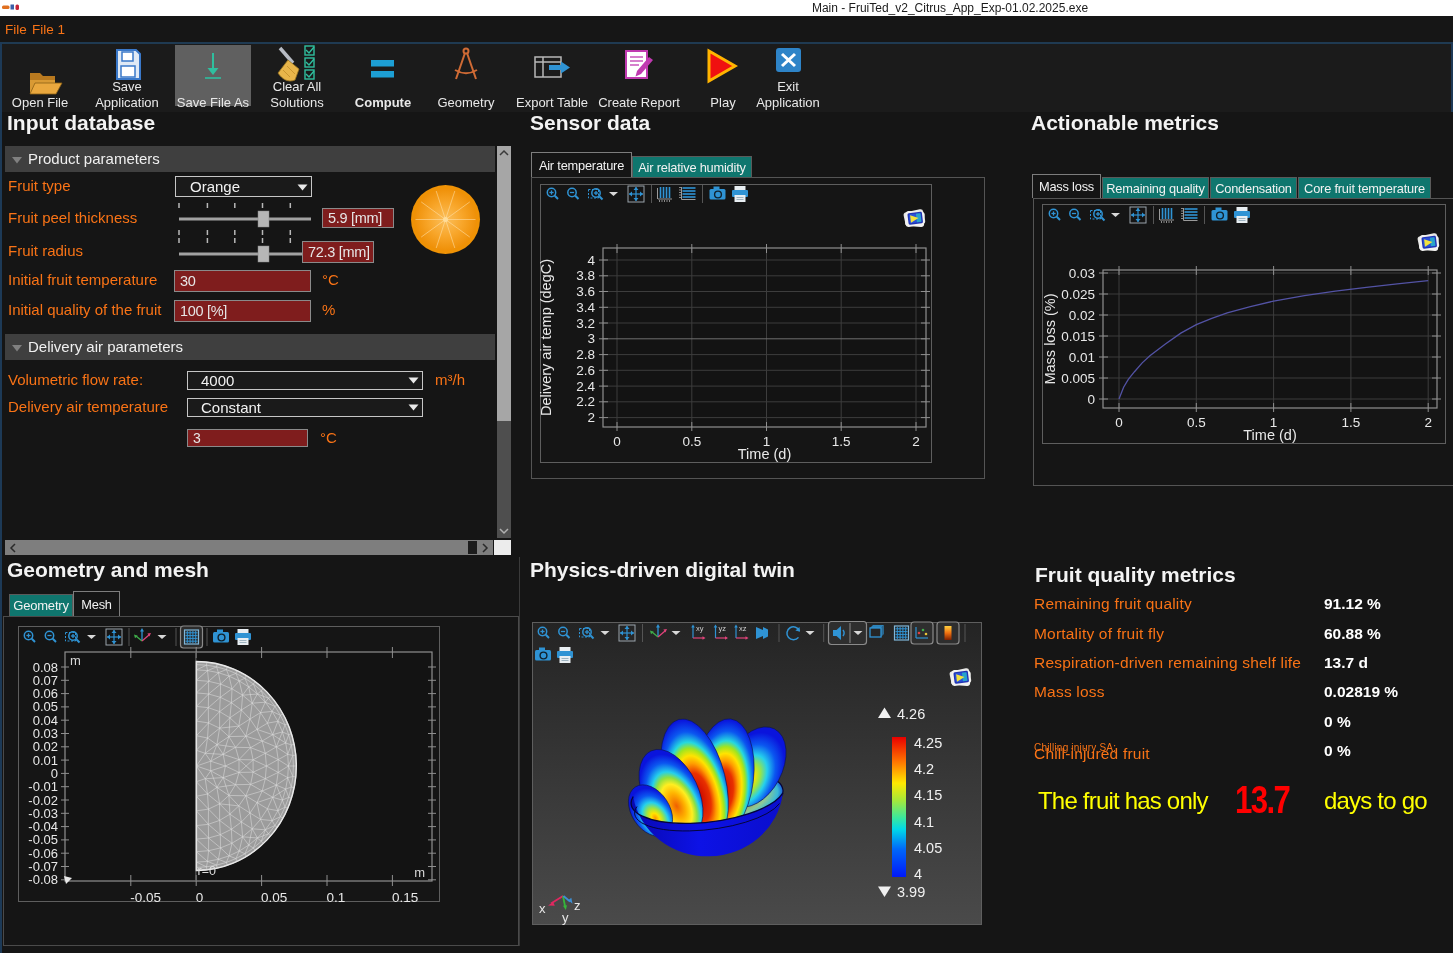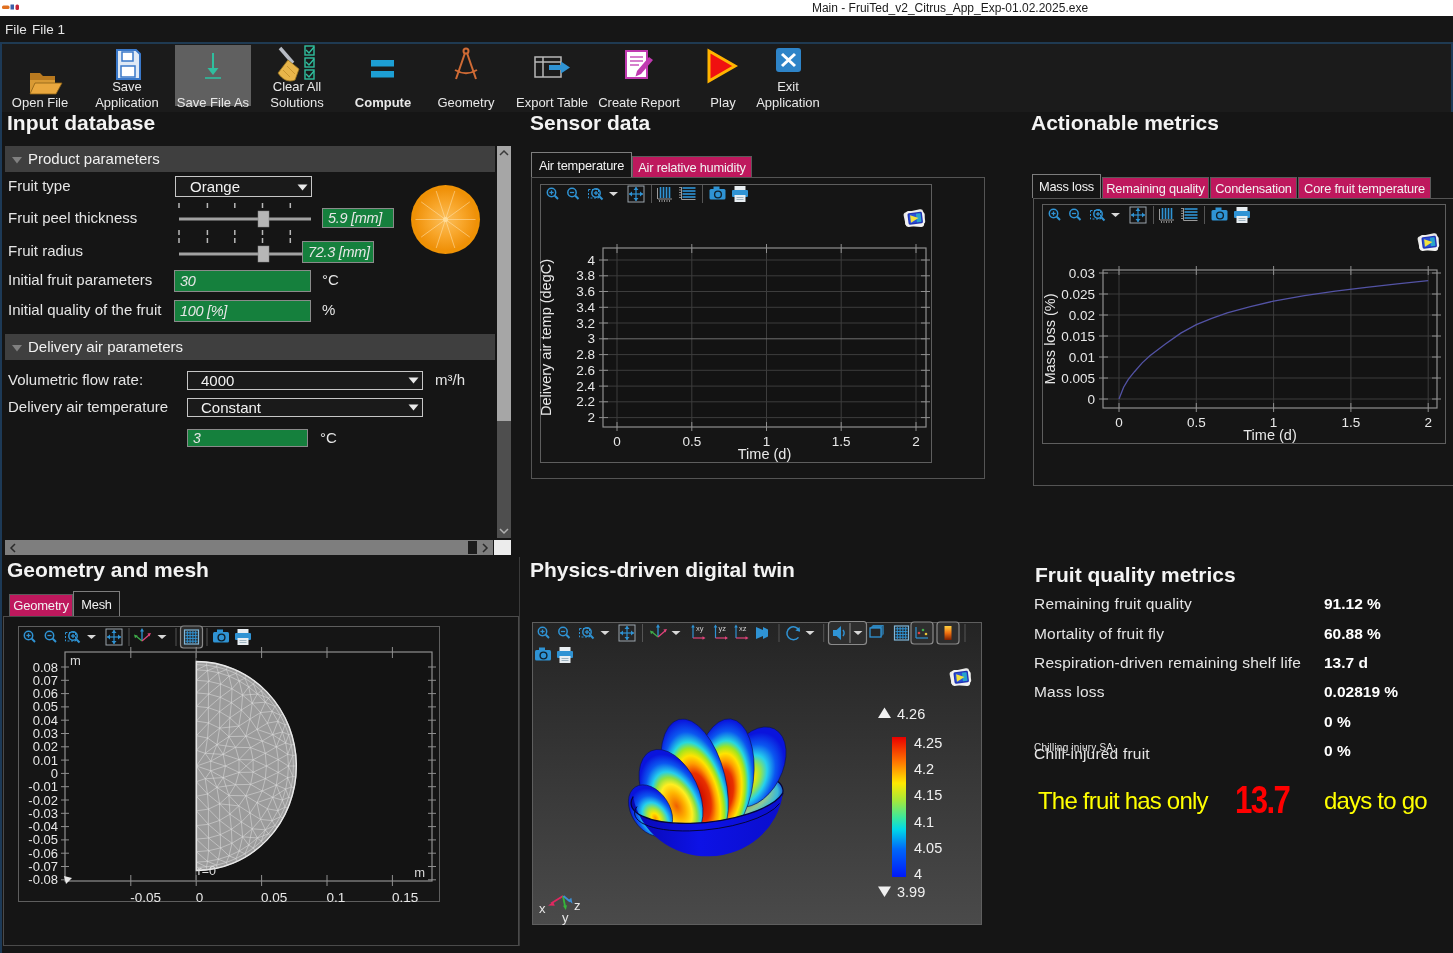--- a/index.html
+++ b/index.html
@@ -1,24 +1,24 @@
 <!DOCTYPE html>
 <html><head><meta charset="utf-8"><style>
 *{margin:0;padding:0;box-sizing:border-box;}
 html,body{width:1453px;height:953px;background:#151515;overflow:hidden;}
 body{font-family:"Liberation Sans", sans-serif;position:relative;}
 .abs{position:absolute;}
 .ttl{font-weight:bold;font-size:21px;color:#f3f3f3;letter-spacing:0px;}
-.lbl{font-size:15px;color:#e5e5e5;white-space:nowrap;}
+.lbl{font-size:15px;color:#f97316;white-space:nowrap;}
 .hdrbar{background:#3f3f3f;color:#f0f0f0;font-size:15px;}
-.inp{background:#15803d;border:1px solid #8a8a8a;color:#e6e6e6;font-size:14.5px;line-height:20px;padding-left:5px;white-space:nowrap;letter-spacing:-0.3px;font-style:italic;}
+.inp{background:#7f1d1d;border:1px solid #8a8a8a;color:#e6e6e6;font-size:14.5px;line-height:20px;padding-left:5px;white-space:nowrap;letter-spacing:-0.3px;}
 .dd{background:#1a1a1a;border:1px solid #c6c6c6;color:#f2f2f2;font-size:15px;white-space:nowrap;}
 .tab{position:absolute;font-size:12.8px;color:#f2f2f2;text-align:center;white-space:nowrap;overflow:hidden;letter-spacing:-0.2px;}
 .tabon{background:#151515;border:1px solid #7d7d7d;border-bottom:none;}
-.taboff{background:#be185d;border:1px solid #5a5a5a;border-bottom:none;}
+.taboff{background:#0f766e;border:1px solid #5a5a5a;border-bottom:none;}
 .gbox{position:absolute;border:1px solid #545454;}
 .tblbl{font-size:13px;color:#e8e8e8;text-align:center;line-height:16px;white-space:nowrap;}
 </style></head><body>
 <div class="abs" style="left:0;top:0;width:1453px;height:16px;background:#ffffff;"></div>
 <div class="abs" style="left:808px;top:1px;width:284px;height:14px;font-size:12px;color:#1c1c1c;text-align:center;">Main - FruiTed_v2_Citrus_App_Exp-01.02.2025.exe</div>
 <svg class="abs" style="left:1px;top:4px;" width="20" height="8">
     <rect x="1" y="1.5" width="7.5" height="3.5" rx="1.5" fill="#e07020"></rect>
     <rect x="9.5" y="0.5" width="3.5" height="5" fill="#3a5fa8"></rect>
     <rect x="14.5" y="0.5" width="3.5" height="5.5" rx="1.5" fill="#c42438"></rect>
   </svg>
@@ -107,21 +107,21 @@
 <svg class="abs" style="left:11px;top:156px;" width="12" height="8">
     <path d="M1 1 L11 1 L6 7.5 Z" fill="#808080"></path>
   </svg>
 <div class="abs hdrbar" style="left:5px;top:334px;width:490px;height:26px;line-height:26px;"><span style="display:inline-block;margin-left:23px;">Delivery air parameters</span></div>
 <svg class="abs" style="left:11px;top:344px;" width="12" height="8">
     <path d="M1 1 L11 1 L6 7.5 Z" fill="#808080"></path>
   </svg>
 <div class="abs lbl" style="left:8px;top:177px;">Fruit type</div>
 <div class="abs lbl" style="left:8px;top:209px;">Fruit peel thickness</div>
 <div class="abs lbl" style="left:8px;top:242px;">Fruit radius</div>
-<div class="abs lbl" style="left:8px;top:271px;">Initial fruit parameters</div>
+<div class="abs lbl" style="left:8px;top:271px;">Initial fruit temperature</div>
 <div class="abs lbl" style="left:8px;top:301px;">Initial quality of the fruit</div>
 <div class="abs lbl" style="left:8px;top:371px;">Volumetric flow rate:</div>
 <div class="abs lbl" style="left:8px;top:398px;">Delivery air temperature</div>
 <div class="abs dd" style="left:175px;top:176px;width:137px;height:21px;line-height:19px;"><span style="margin-left:14px;">Orange</span></div>
 <svg class="abs" style="left:297px;top:184px;" width="11" height="7">
     <path d="M0.5 0.5 L10.5 0.5 L5.5 6.5 Z" fill="#e8e8e8"></path>
   </svg>
 <svg class="abs" style="left:0;top:0;" width="420" height="300" viewBox="0 0 420 300">
     <line x1="179" y1="203" x2="179" y2="208" stroke="#b8b8b8" stroke-width="1.5"></line>
     <line x1="179" y1="230" x2="179" y2="235" stroke="#b8b8b8" stroke-width="1.5"></line>

